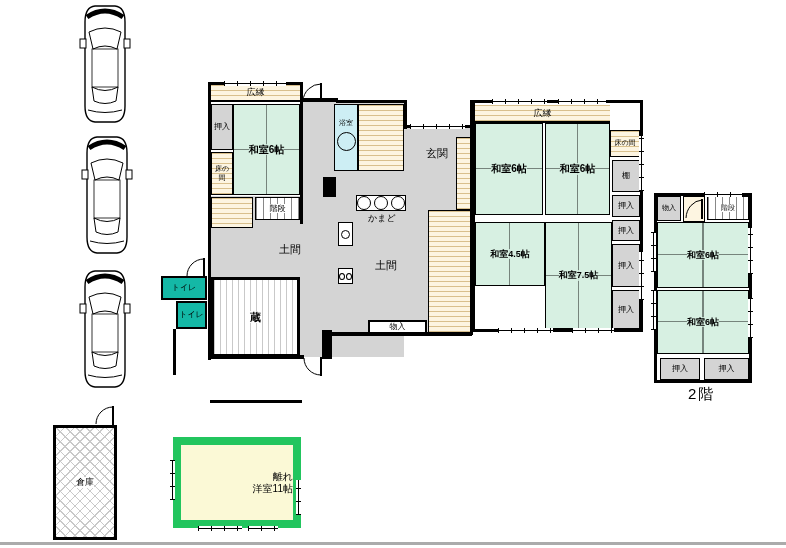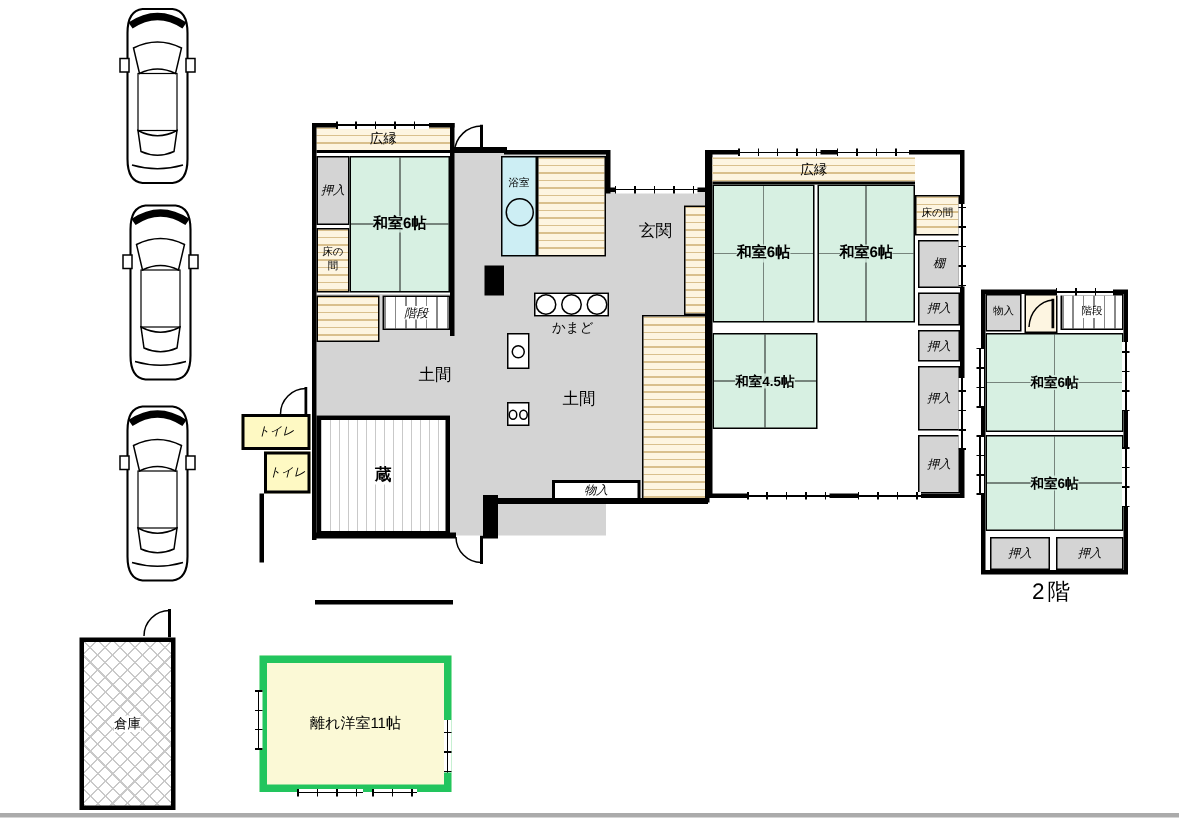--- a/index.html
+++ b/index.html
@@ -14,30 +14,30 @@
       linear-gradient(to bottom, transparent calc(50% - .5px), rgba(0,0,0,.45) calc(50% - .5px), rgba(0,0,0,.45) calc(50% + .5px), transparent calc(50% + .5px)); font-weight: bold;}
   .closet{background:#d4d4d4;}
   .gray{background:#d4d4d4;}
   .hatch{background-color:#fdf5e1;background-image:repeating-linear-gradient(to bottom,#d9c08d 0 1px,transparent 1px 5px);}
   .stairsv{background-color:#fff;background-image:repeating-linear-gradient(to right,#888 0 1px,transparent 1px 7px);}
   .kurastripe{background-color:#fff;background-image:repeating-linear-gradient(to right,#c9c9c9 0 1px,transparent 1px 6px);}
   .crosshatch{background-color:#fff;background-image:
       repeating-linear-gradient(45deg,#c9c9c9 0 1px,transparent 1px 7px),
       repeating-linear-gradient(-45deg,#c9c9c9 0 1px,transparent 1px 7px);}
   .bath{background:#cdeef4;}
-  .toilet{background:#fef9c3;}
+  .toilet{background:#14b8a6;}
   .hanare{background:#fbf9d6;}
   .wall{position:absolute;background:#000;}
   .winh{position:absolute;height:5px;background-image:
       repeating-linear-gradient(90deg,#000 0 1px,transparent 1px 13px),
       linear-gradient(to bottom,#fff 0 2px,#000 2px 3px,#fff 3px 5px);}
   .winv{position:absolute;width:5px;background-image:
       repeating-linear-gradient(0deg,#000 0 1px,transparent 1px 13px),
       linear-gradient(to right,#fff 0 2px,#000 2px 3px,#fff 3px 5px);}
-  .s7{font-size:7px;} .s8{font-size:8px;font-style:italic;} .s9{font-size:9px;} .s10{font-size:10px;} .s11{font-size:11px;}
+  .s7{font-size:7px;} .s8{font-size:8px;} .s9{font-size:9px;} .s10{font-size:10px;} .s11{font-size:11px;}
   .circ{border:1px solid #000;border-radius:50%;background:transparent;}
   .lblabs{position:absolute;white-space:nowrap;}
   .note{position:absolute;left:353px;top:438px;font-size:20px;font-weight:bold;letter-spacing:1px;}
   .nikai{position:absolute;left:688px;top:385px;font-size:15px;letter-spacing:2px;}
   .doorsvg{position:absolute;}
   .kamadorow{display:flex;gap:3px;align-items:center;justify-content:center;}
 </style>
 </head>
 <body>
 
@@ -192,20 +192,23 @@
       </div>
     <div class="room closet s8" style="left:137px;top:141px;width:28px;height:43px;">
         <span>押入</span>
       </div>
     <div class="room closet s8" style="left:137px;top:187px;width:28px;height:39px;">
         <span>押入</span>
       </div>
     <div class="room tatami s9" style="left:0px;top:119px;width:70px;height:64px;">
         <span style="background:rgba(215,240,226,.8);">和室4.5帖</span>
       </div>
+    <div class="room tatami s9" style="left:70px;top:119px;width:67px;height:107px;">
+        <span style="background:rgba(215,240,226,.8);">和室7.5帖</span>
+      </div>
   </div>
 
   <div class="winh" style="left:492px;top:99px;width:55px;"></div>
   <div class="winh" style="left:558px;top:99px;width:48px;"></div>
   <div class="winv" style="left:639px;top:136px;height:55px;"></div>
   <div class="winv" style="left:639px;top:252px;height:48px;"></div>
   <div class="winh" style="left:498px;top:328px;width:55px;"></div>
   <div class="winh" style="left:572px;top:328px;width:42px;"></div>
 
   <div class="abs" style="left:654px;top:193px;width:98px;height:190px;border:3px solid #000;background:#fff;">
@@ -242,21 +245,21 @@
   <div class="nikai">2階</div>
 
   <div class="room crosshatch s9" style="left:53px;top:425px;width:64px;height:115px;border:3px solid #000;">
       <span style="background:#fff;">倉庫</span>
     </div>
   <svg class="doorsvg" style="left:95px;top:406px;" width="19" height="19" viewBox="0 0 19 19">
     <path d="M18 1 A 17 17 0 0 0 1 18" fill="none" stroke="#000" stroke-width="1"></path>
     <line x1="18" y1="0" x2="18" y2="19" stroke="#000" stroke-width="2"></line>
   </svg>
 
-  <div class="room hanare" style="left:173px;top:437px;width:128px;height:91px;border:5px solid #22c55e;">
+  <div class="room hanare" style="left:173px;top:437px;width:128px;height:91px;border:8px solid #22c55e;flex-direction:column;align-items:flex-end;">
     <span class="s10">離れ</span>
     <span class="s10">洋室11帖</span>
   </div>
   <div class="winv" style="left:170px;top:460px;height:40px;"></div>
   <div class="winv" style="left:296px;top:480px;height:35px;"></div>
   <div class="winh" style="left:198px;top:526px;width:44px;"></div>
   <div class="winh" style="left:248px;top:526px;width:30px;"></div>
 
   <div class="wall" style="left:210px;top:400px;width:92px;height:3px;"></div>
 

